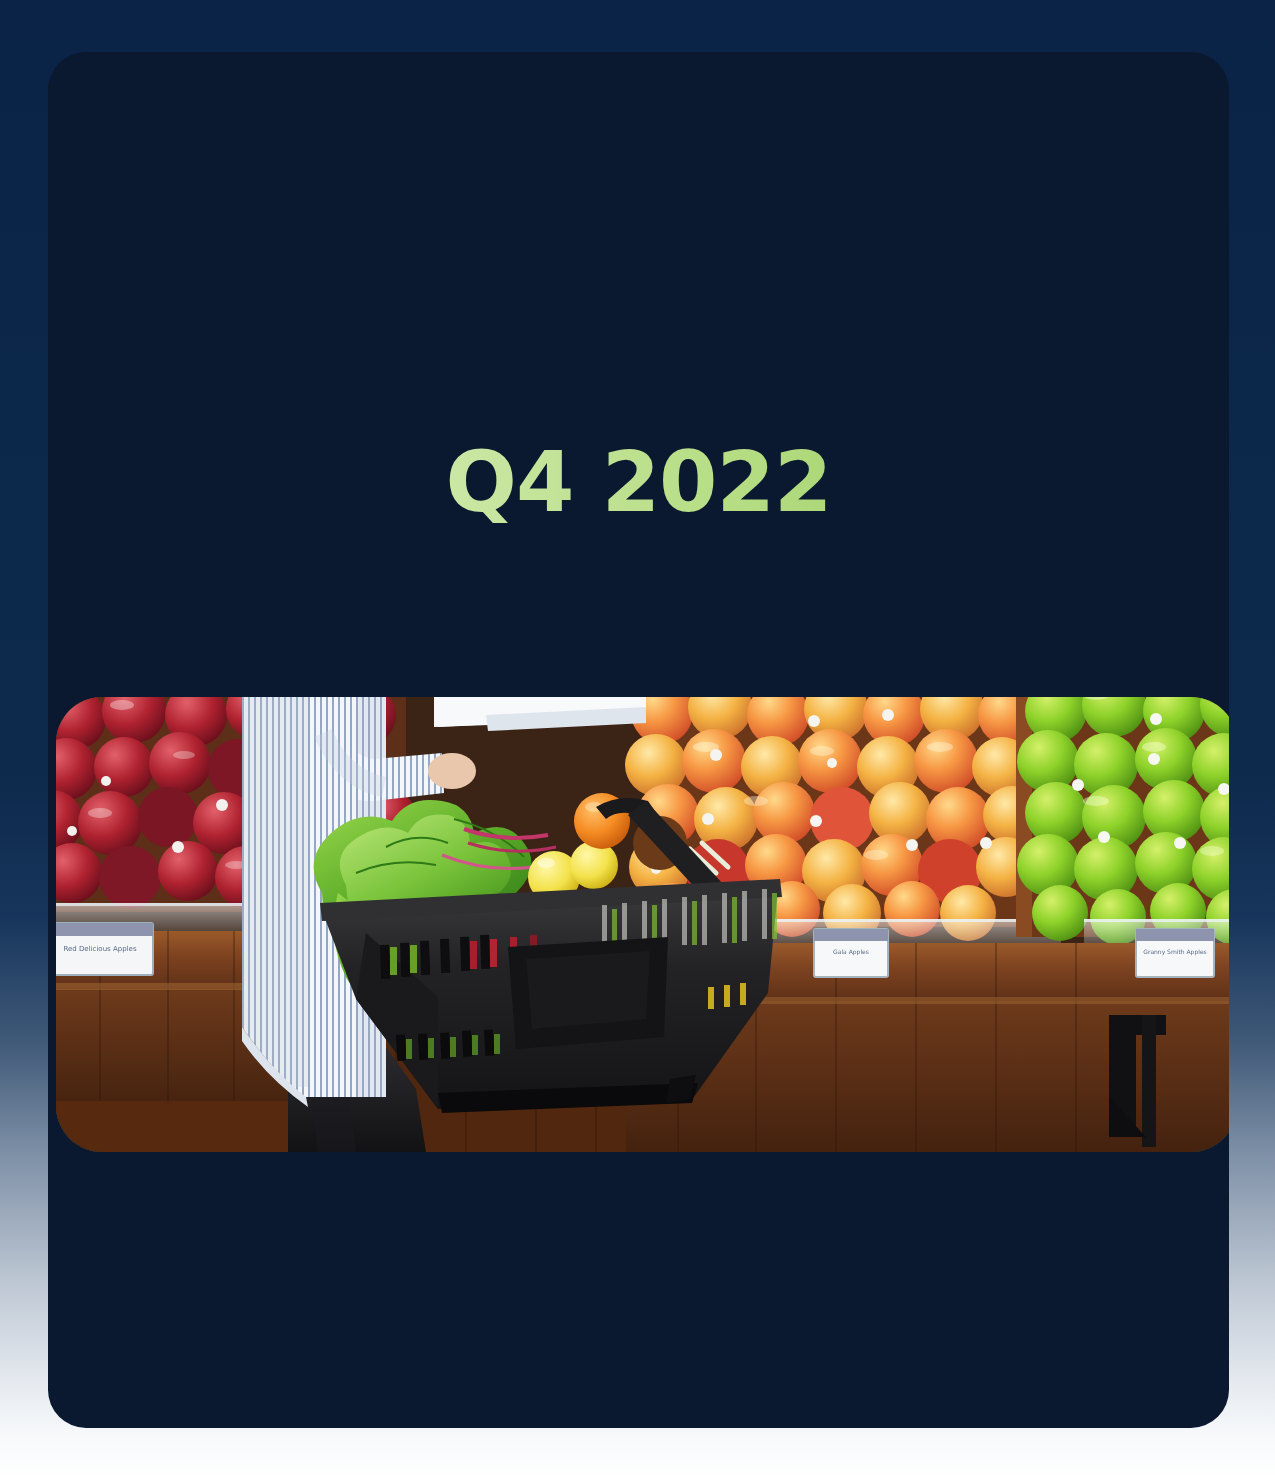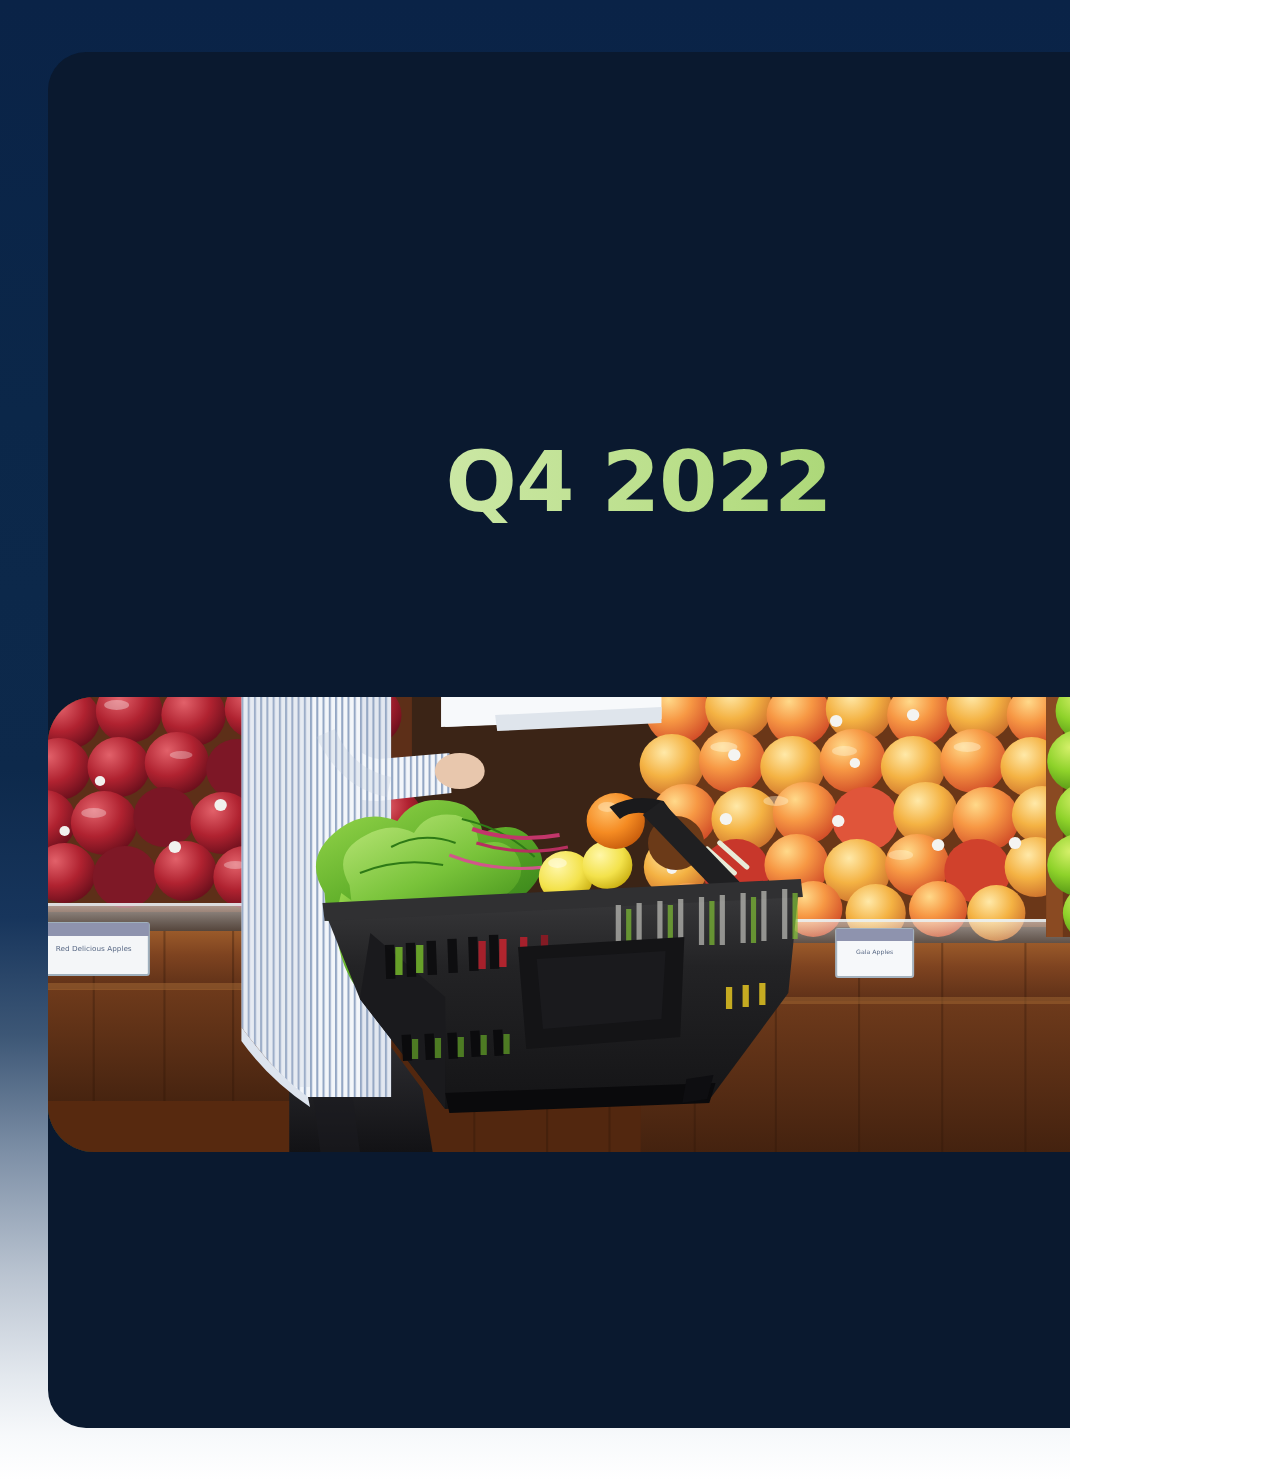--- a/index.html
+++ b/index.html
@@ -10,21 +10,21 @@
     width: 1275px;
     height: 1480px;
     overflow: hidden;
     font-family: "Liberation Sans", sans-serif;
     background: #ffffff;
   }
 
   
   .page {
     position: relative;
-    width: 1070px;
+    width: 1275px;
     height: 1480px;
     background:
       linear-gradient(180deg,
         #0a2347 0%,
         #0b2749 28%,
         #0d294b 52%,
         #17355c 62%,
         #3d5776 70%,
         #7e90a7 78%,
         #b9c3d0 86%,
@@ -77,28 +77,27 @@
   }
 
   .title-line-2 {
     font-size: 86px;
     background-image: linear-gradient(90deg, #ffffff 0%, #f4fae9 18%, #dcf0c2 36%, #b6dd84 58%, #86c64c 80%, #6cb83f 100%);
   }
 
   
   .photo {
     position: absolute;
-    left: 0px;
+    left: 8px;
     top: 645px;
     width: 1181px;
     height: 455px;
     border-radius: 46px;
     overflow: hidden;
     background: #0f766e;
-    padding-left: 47px;
   }
 
   .photo-canvas {
     position: absolute;
     inset: 0;
     width: 100%;
     height: 100%;
     display: block;
   }
 

